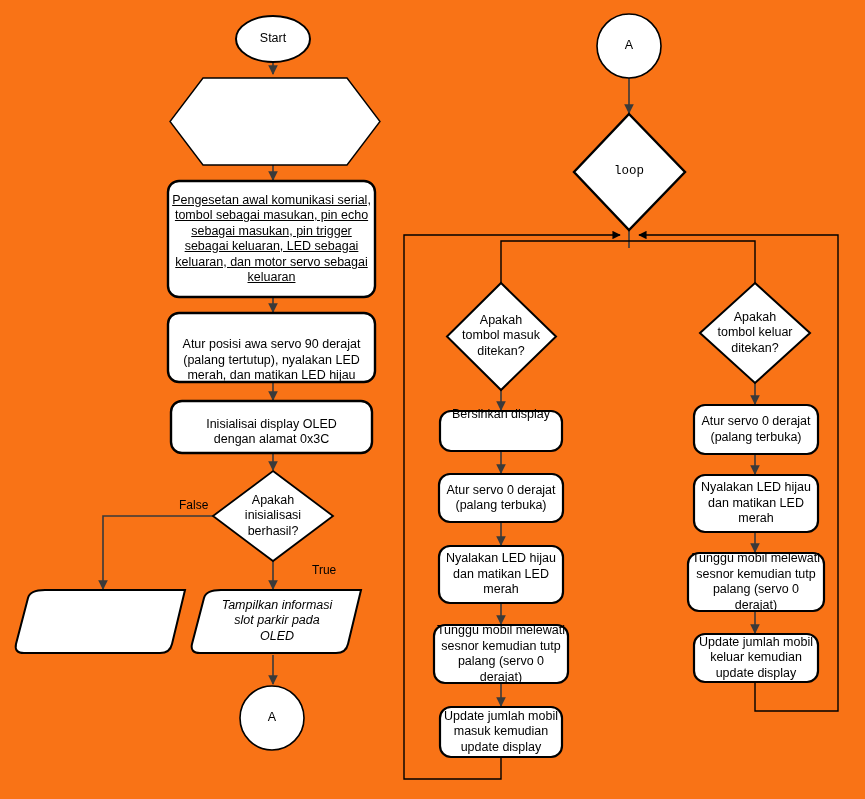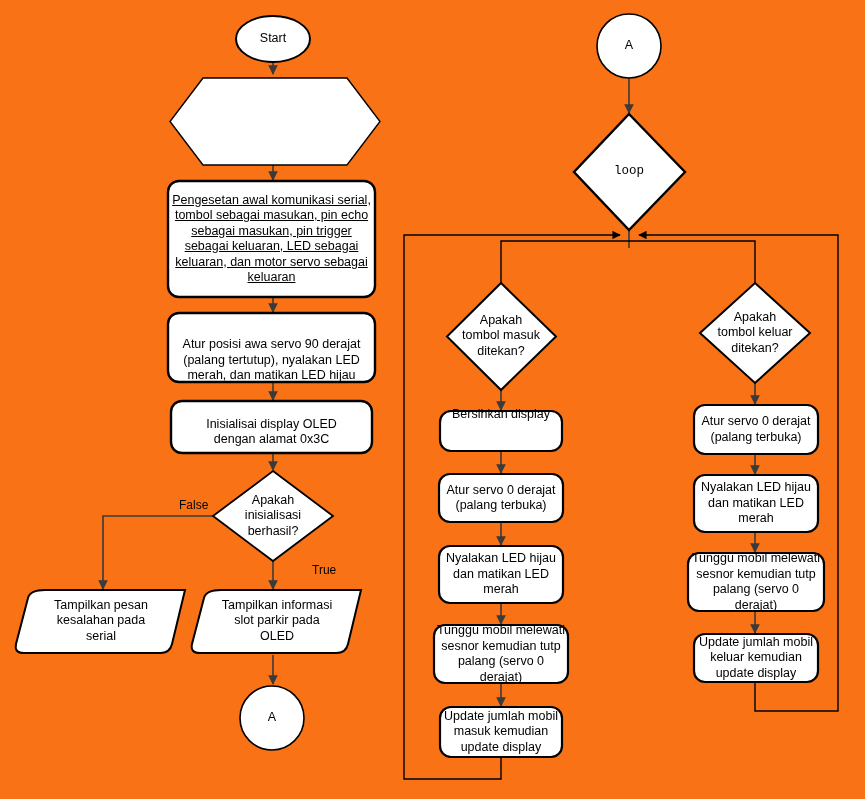--- a/index.html
+++ b/index.html
@@ -152,25 +152,22 @@
 (palang tertutup), nyalakan LED
 merah, dan matikan LED hijau</div>
 
   <div class="shape-label" style="left:173px; top:402px; width:197px; height:60px;">Inisialisai display OLED
 dengan alamat 0x3C</div>
 
   <div class="shape-label" style="left:224px; top:492px; width:98px; height:48px;">Apakah
 inisialisasi
 berhasil?</div>
 
-  <div class="shape-label" style="left:22px; top:595px; width:158px; height:52px;">Tampilkan pesan
-kesalahan pada
-serial</div>
-
-  <div class="shape-label" style="left:198px; top:595px; width:158px; height:52px;">Tampilkan informasi
+
+  <div class="shape-label" style="left:198px; top:595px; width:158px; height:52px;font-style:italic;">Tampilkan informasi
 slot parkir pada
 OLED</div>
 
   <div class="shape-label" style="left:240px; top:686px; width:64px; height:64px;">A</div>
 
   <div class="shape-label" style="left:597px; top:14px; width:64px; height:64px;">A</div>
 
   <div class="shape-label" style="left:589px; top:150px; width:80px; height:44px;font-family:Liberation Mono, monospace;">loop</div>
 
   <div class="shape-label" style="left:448px; top:312px; width:106px; height:48px;">Apakah

